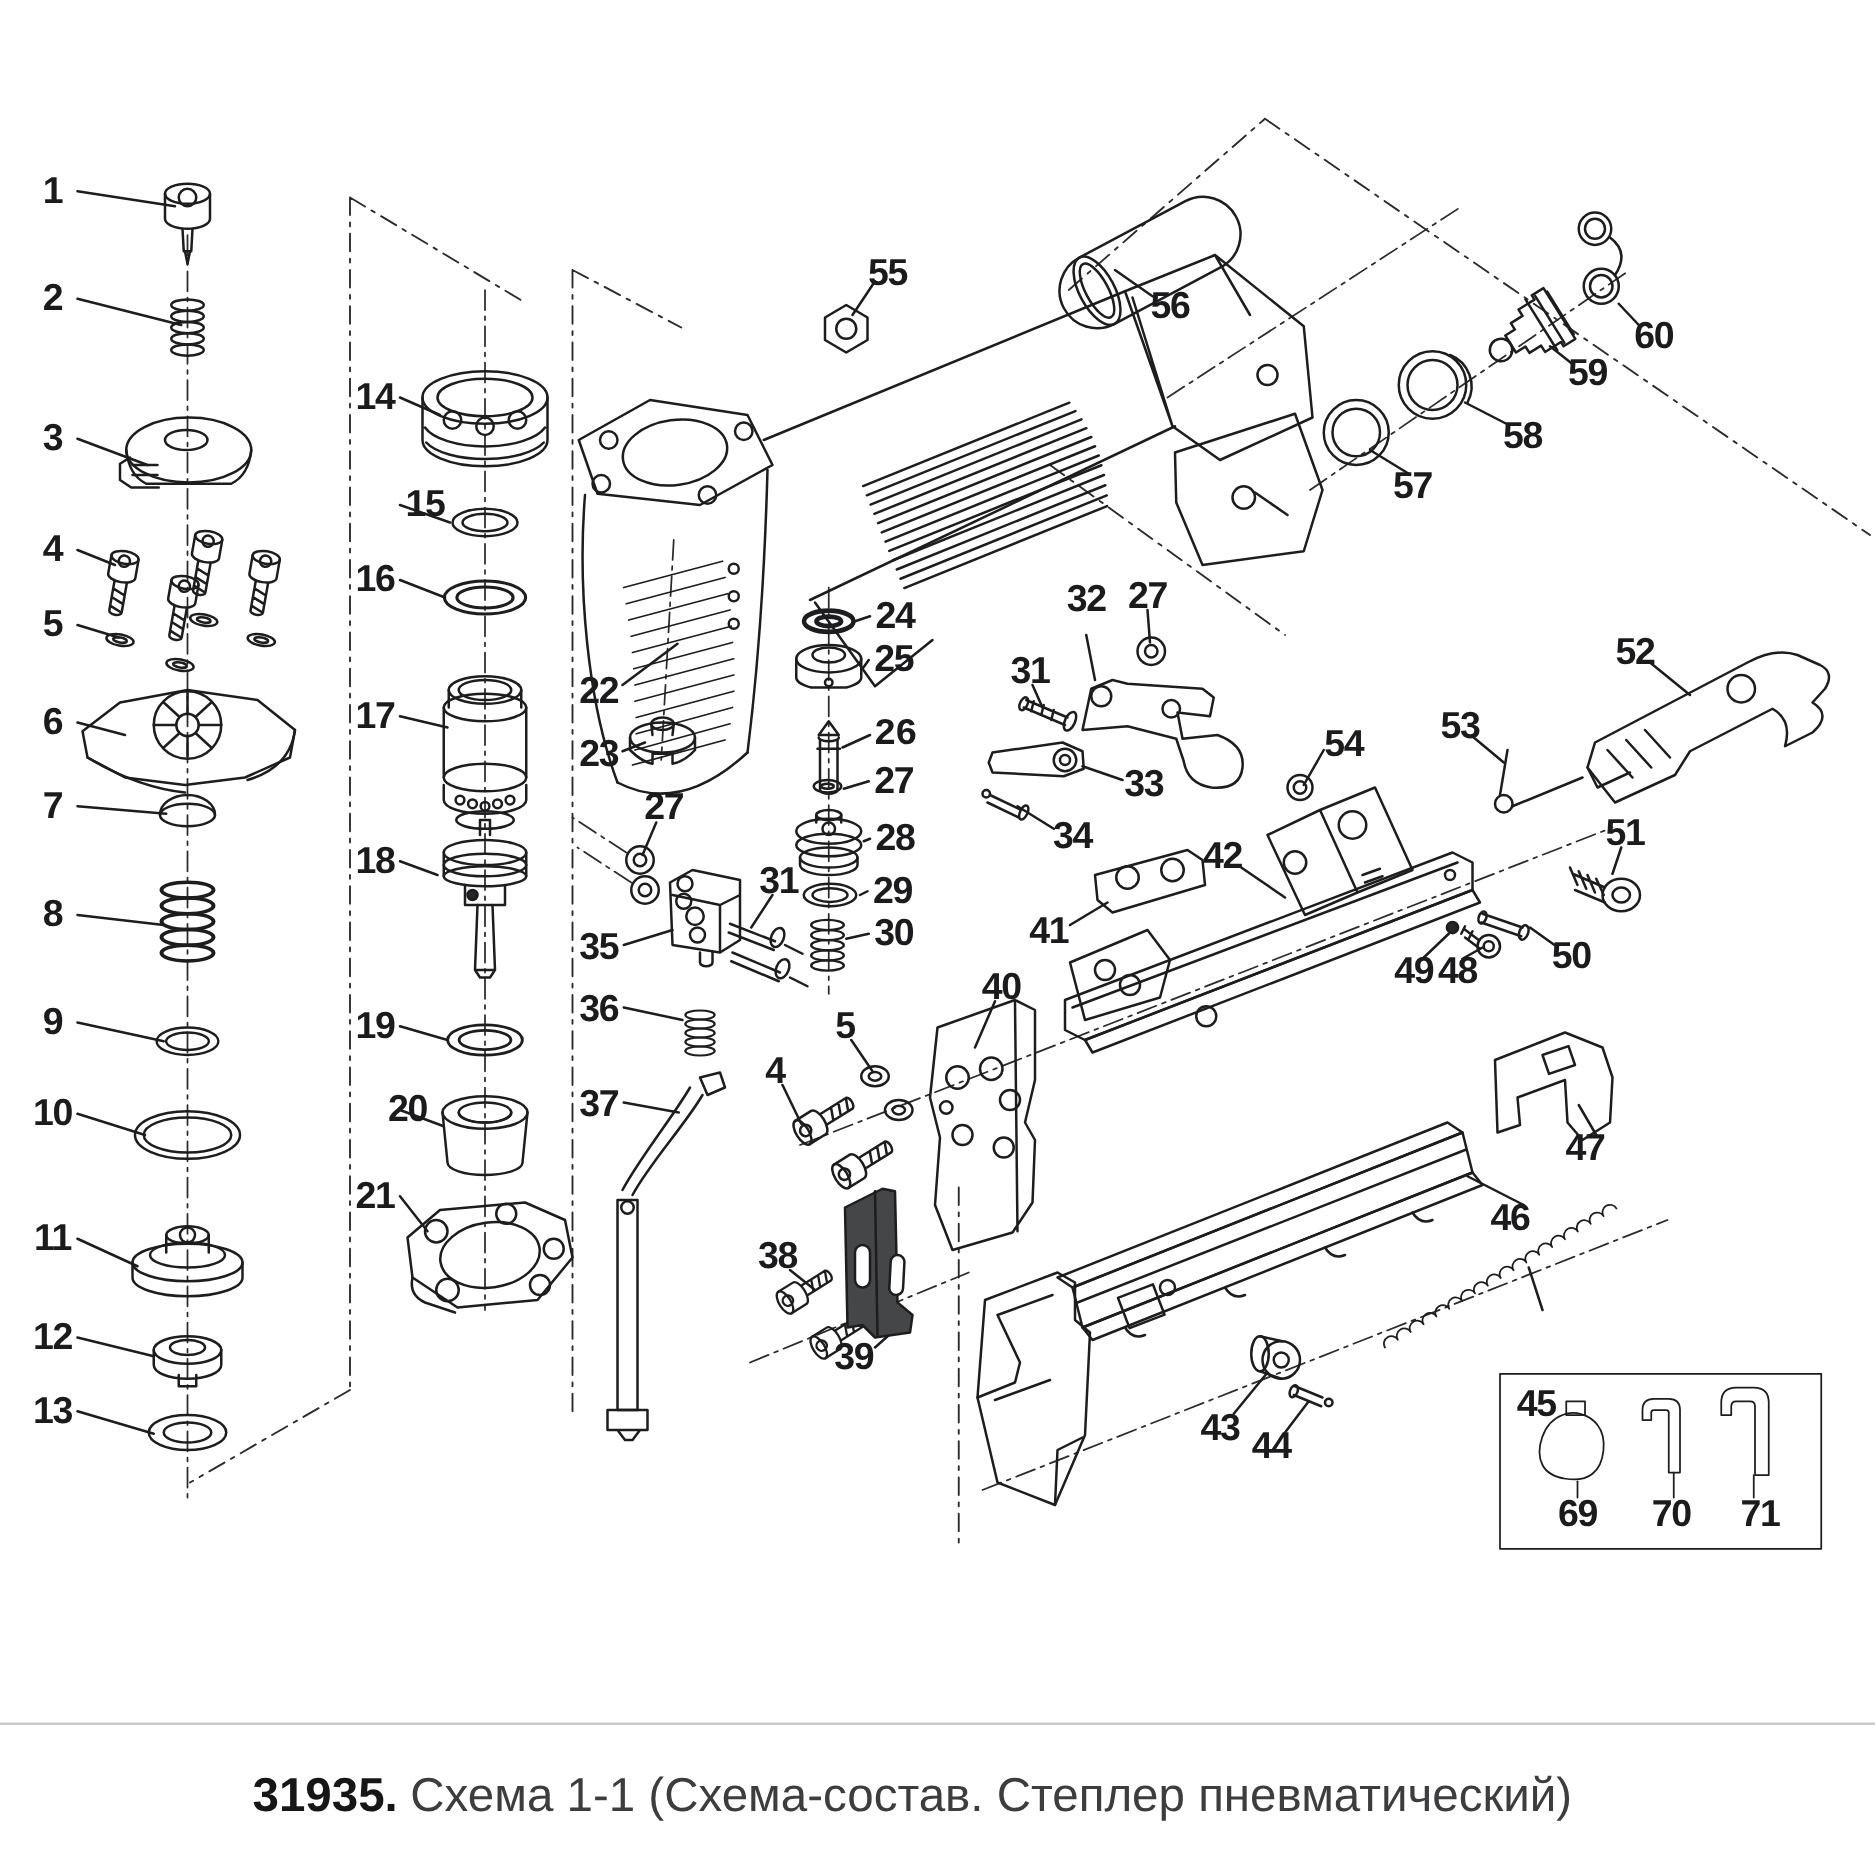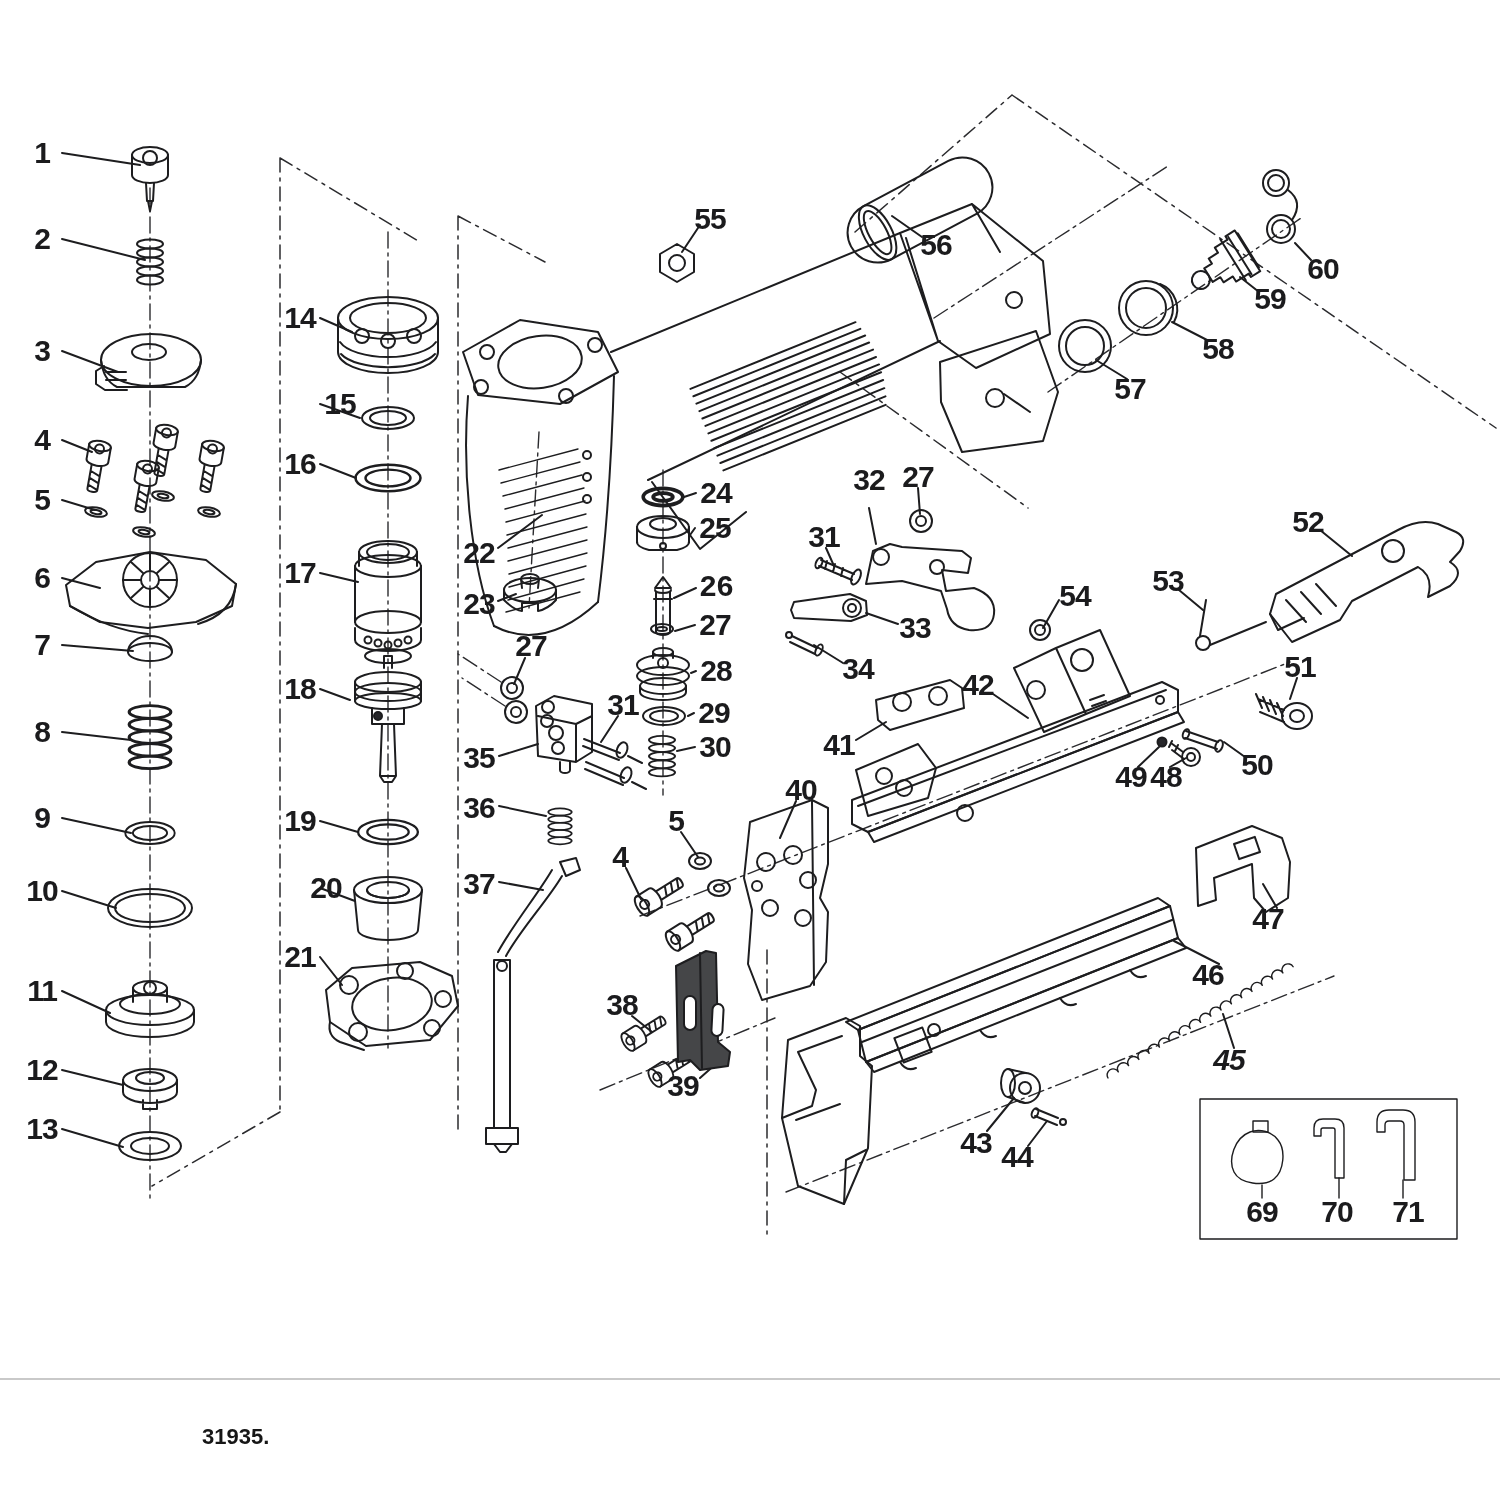--- a/index.html
+++ b/index.html
@@ -16,21 +16,21 @@
   svg.diagram .fB{fill:#26262a;}
   svg.diagram .thin{stroke-width:1.4;}
   
   .callout{position:absolute;transform:translate(-50%,-50%);
            font-weight:700;font-size:30px;color:#1b1b1d;letter-spacing:-1px;white-space:nowrap;}
   
   .footer{position:absolute;left:0;top:1378px;width:1500px;height:122px;border-top:2px solid #c9c9c9;background:#fff;}
   .logo{position:absolute;left:21px;top:26px;width:150px;height:62px;background:#8a8b8e;
         display:flex;align-items:center;justify-content:center;gap:6px;}
   .logo-text{color:#fff;font-weight:700;font-size:34px;letter-spacing:1px;}
-  .doc-line{position:absolute;left:202px;top:26px;height:62px;display:flex;align-items:center;font-size:22px;}
+  .doc-line{position:absolute;left:202px;top:26px;height:62px;display:flex;align-items:center;font-size:38px;}
   .doc-code{font-weight:700;color:#161616;margin-right:10px;}
   .doc-title{font-weight:400;color:#3d3d3f;}
 </style>
 </head>
 <body>
 
 <div class="page">
 
   <svg class="diagram" width="1500" height="1378" viewBox="0 0 1500 1378">
     <defs>
@@ -529,31 +529,32 @@
       <div class="callout" style="left: 858px; top: 669px;">34</div>
       <div class="callout" style="left: 1075px; top: 596px;">54</div>
       <div class="callout" style="left: 1168px; top: 581px;">53</div>
       <div class="callout" style="left: 1308px; top: 522px;">52</div>
       <div class="callout" style="left: 1300px; top: 667px;">51</div>
       <div class="callout" style="left: 1131px; top: 777px;">49</div>
       <div class="callout" style="left: 1166px; top: 777px;">48</div>
       <div class="callout" style="left: 1257px; top: 765px;">50</div>
       <div class="callout" style="left: 1268px; top: 919px;">47</div>
       <div class="callout" style="left: 1208px; top: 975px;">46</div>
-      <div class="callout" style="left: 1229px; top: 1060px; font-style: italic;">45</div>
+      <div class="callout" style="left: 1229px; top: 1124px;">45</div>
       <div class="callout" style="left: 976px; top: 1143px;">43</div>
       <div class="callout" style="left: 1017px; top: 1157px;">44</div>
       <div class="callout" style="left: 1130px; top: 389px;">57</div>
       <div class="callout" style="left: 1218px; top: 349px;">58</div>
       <div class="callout" style="left: 1270px; top: 299px;">59</div>
       <div class="callout" style="left: 1323px; top: 269px;">60</div>
       <div class="callout" style="left: 1262px; top: 1212px;">69</div>
       <div class="callout" style="left: 1337px; top: 1212px;">70</div>
       <div class="callout" style="left: 1408px; top: 1212px;">71</div>
     </div>
 
   <div class="footer">
     <div class="doc-line">
       <span class="doc-code">31935.</span>
+      <span class="doc-title">Схема 1-1 (Схема-состав. Степлер пневматический)</span>
     </div>
   </div>
 
 </div>
 
 </body></html>

